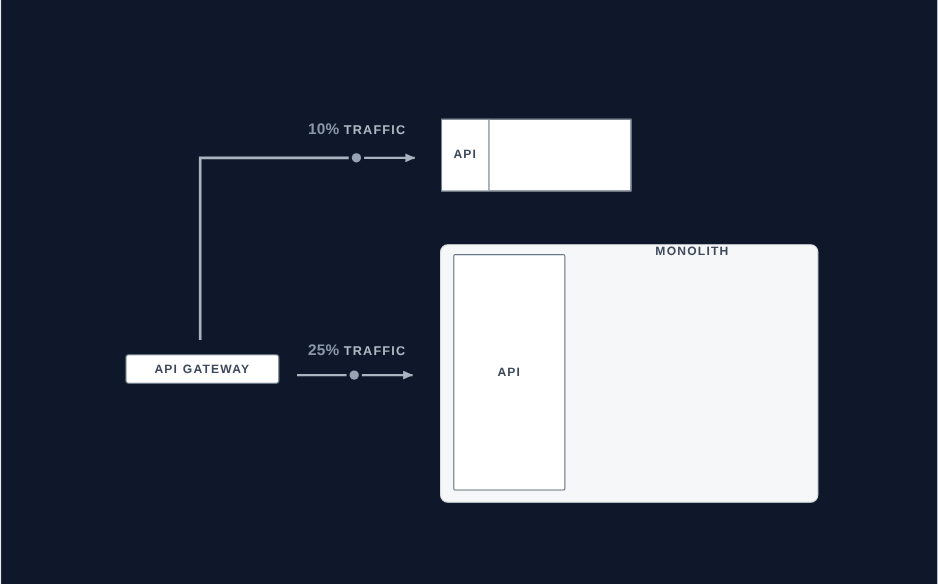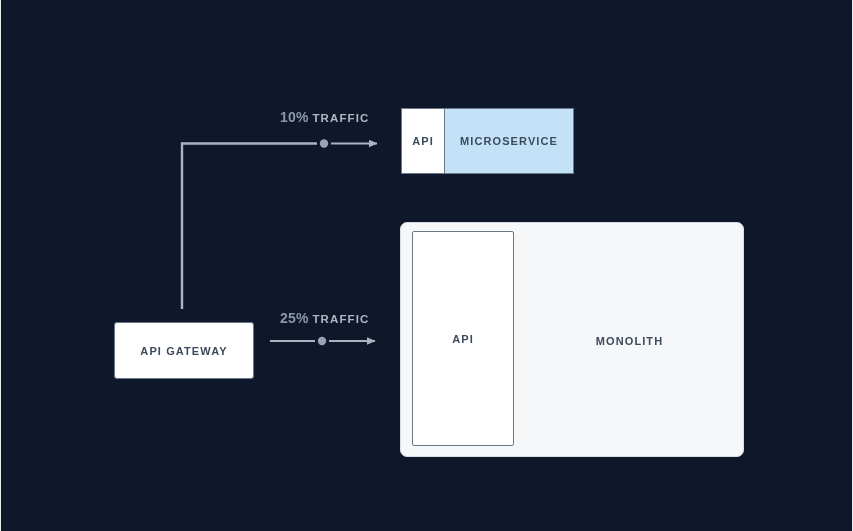--- a/index.html
+++ b/index.html
@@ -45,21 +45,21 @@
     letter-spacing: 1.1px;
     color: #3d4a5c;
     white-space: nowrap;
   }
 
   
   #api-gateway {
     left: 113px;
     top: 322px;
     width: 140px;
-    height: 57px;
+    height: 27px;
     background: #ffffff;
     border: 1.6px solid #6b7886;
     border-radius: 3px;
   }
 
   
   #microservice-group {
     position: absolute;
     left: 400px;
     top: 108px;
@@ -115,21 +115,21 @@
     align-items: center;
     justify-content: center;
   }
   #monolith-title {
     position: absolute;
     left: 113px;
     top: 0;
     width: 231px;
     height: 235px;
     display: flex;
-    align-items: center;
+    align-items: flex-start;
     justify-content: center;
   }
 
   
   .traffic-label {
     position: absolute;
     white-space: nowrap;
     font-size: 12.5px;
     font-weight: bold;
     letter-spacing: 0.4px;
@@ -178,23 +178,20 @@
     <span class="traffic-word">TRAFFIC</span>
   </div>
 
   <div class="node" id="api-gateway">
     <span class="node-label">API GATEWAY</span>
   </div>
 
   <div id="microservice-group">
     <div id="microservice-api">
       <span class="node-label">API</span>
-    </div>
-    <div id="microservice-body">
-      <span class="node-label">MICROSERVICE</span>
     </div>
   </div>
 
   <div id="monolith-group">
     <div id="monolith-api">
       <span class="node-label">API</span>
     </div>
     <div id="monolith-title">
       <span class="node-label">MONOLITH</span>
     </div>

